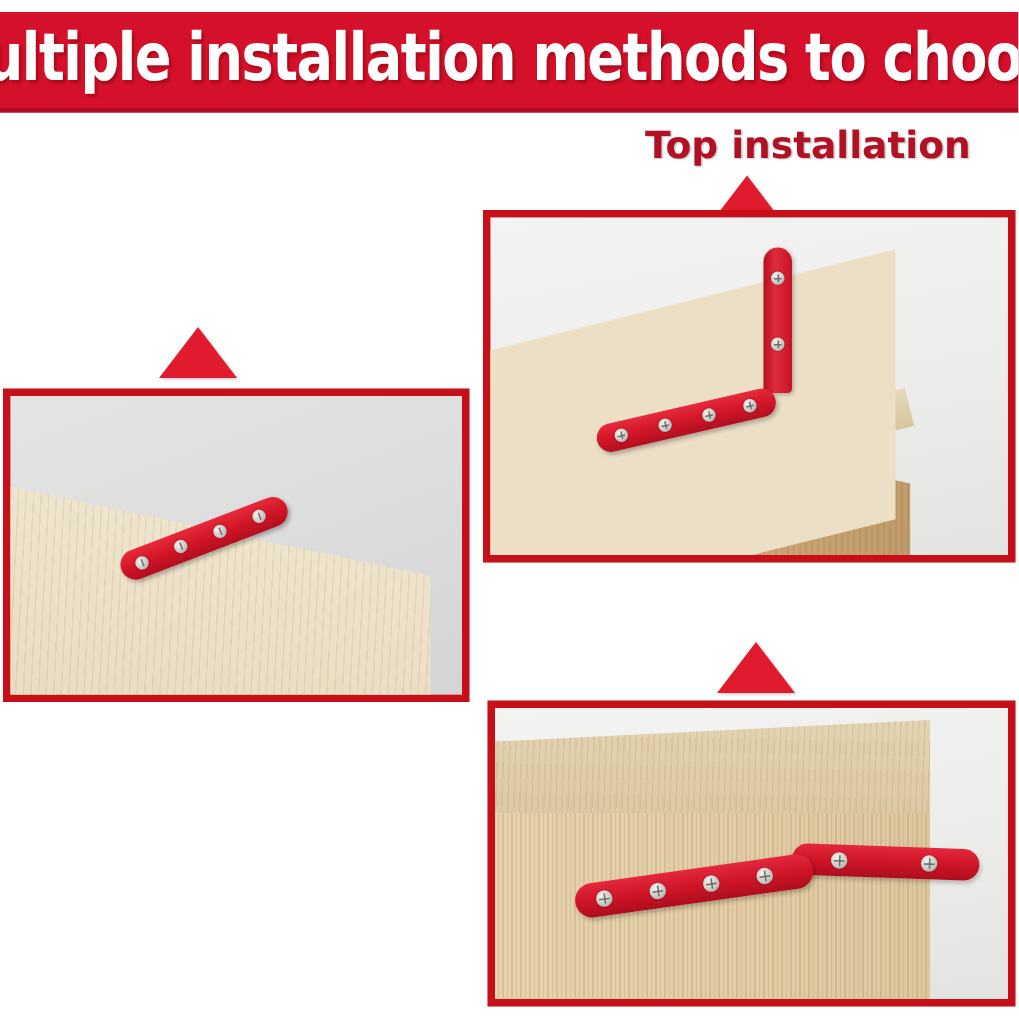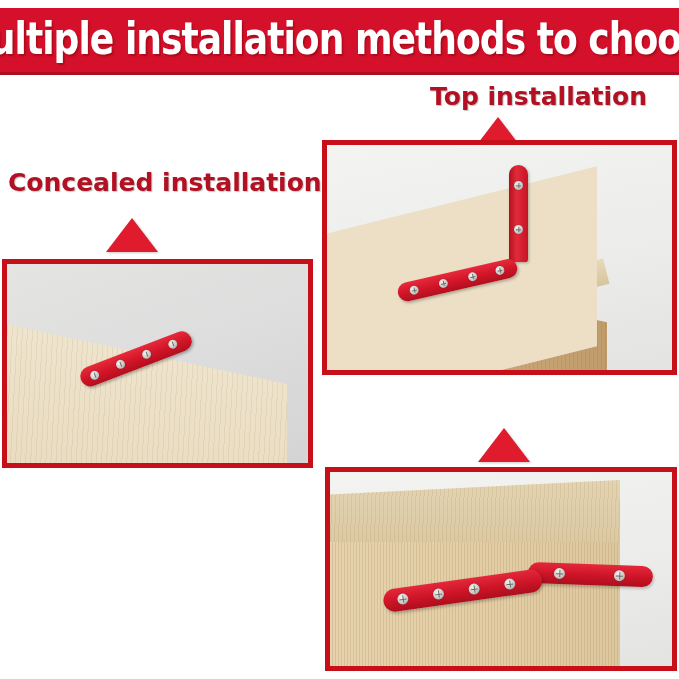--- a/index.html
+++ b/index.html
@@ -257,21 +257,20 @@
 </style>
 </head>
 <body>
 
 <div class="stage">
 
   <div class="banner">
     <div class="banner-title">Multiple installation methods to choose</div>
   </div>
 
-  <div class="label label-concealed">Concealed installation</div>
   <div class="arrow arrow-concealed"></div>
 
   <div class="photo photo-concealed">
     <div class="photo-inner">
       <div class="wall"></div>
       <div class="c-front2"></div>
       <div class="c-front"></div>
       <div class="c-edge"></div>
       <div class="c-top"></div>
       <div class="c-strap">

